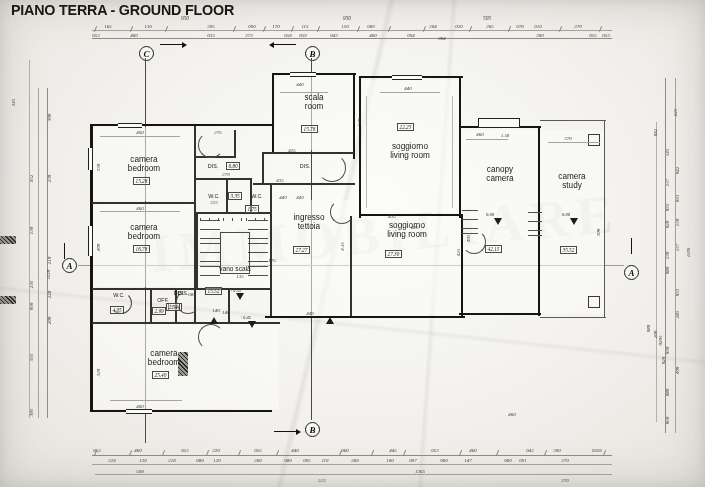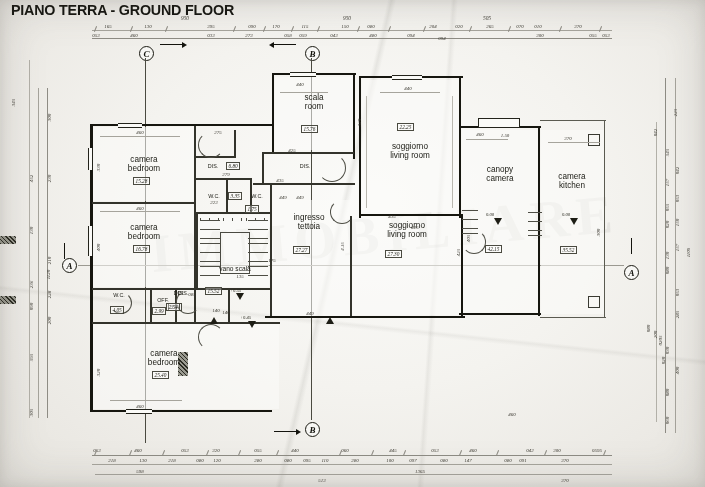--- a/index.html
+++ b/index.html
@@ -438,21 +438,21 @@
   <div class="area" style="left:293px;top:246px;">27.27</div>
 
   <div class="rl" style="left:462px;top:165px;width:76px;">
     <b>canopy</b>
     <b>camera</b>
   </div>
   <div class="area" style="left:485px;top:245px;">42.15</div>
 
   <div class="rl" style="left:540px;top:172px;width:64px;">
     <b>camera</b>
-    <b>kitchen</b>
+    <b>study</b>
   </div>
   <div class="area" style="left:560px;top:246px;">35.52</div>
 
   <div class="rl sm" style="left:196px;top:265px;width:78px;">
     <b>vano scala</b>
   </div>
   <div class="area" style="left:205px;top:287px;">15.52</div>
 </div>
 
 <div>

